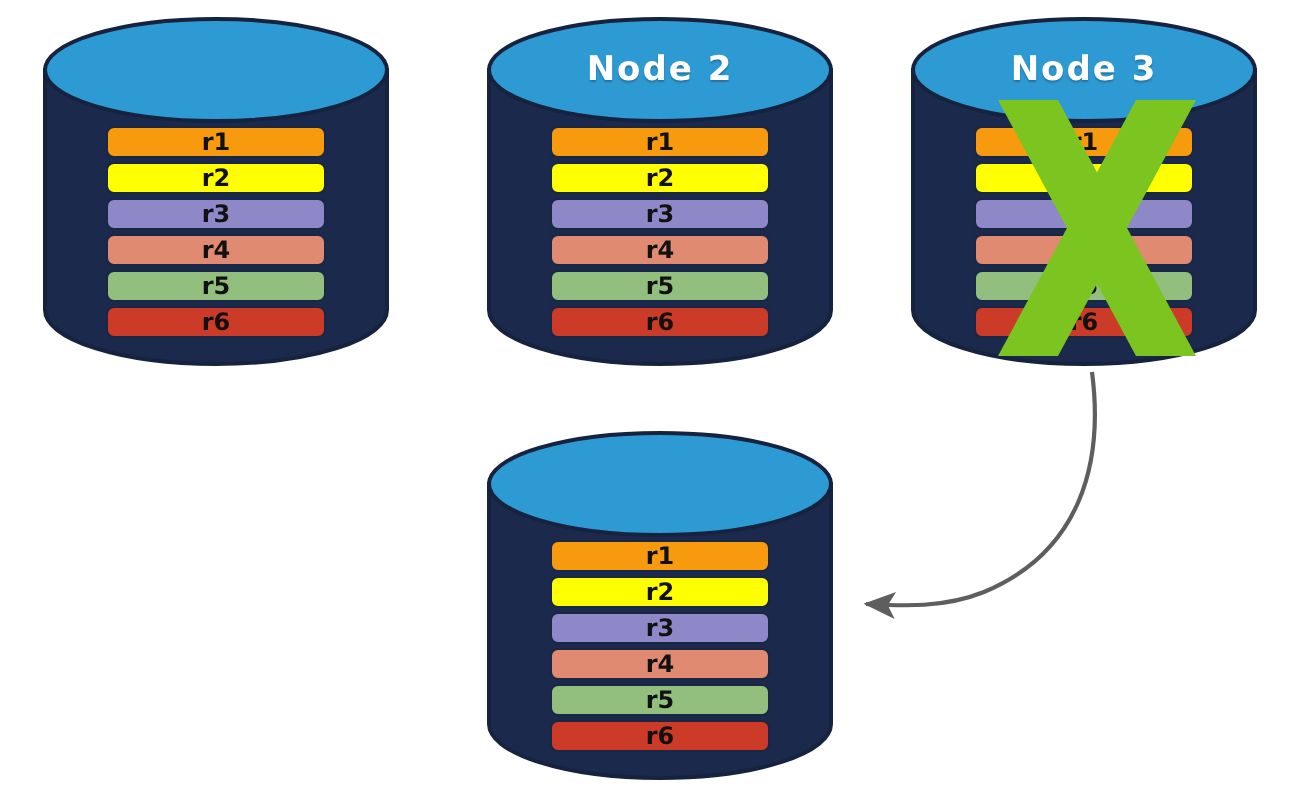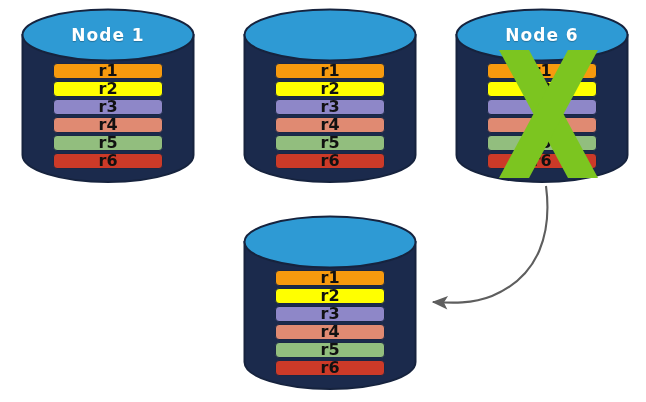--- a/index.html
+++ b/index.html
@@ -43,21 +43,21 @@
     width: 100%;
   }
   .row {
     position: relative;
     margin: 0 auto 2px auto;
     height: 16px;
     border-radius: 4px;
     border: 1px solid #1a2744;
     box-sizing: border-box;
     text-align: center;
-    font-size: 16px;
+    font-size: 12px;
     font-weight: bold;
     color: #111111;
     line-height: 14px;
     font-family: "DejaVu Sans", sans-serif;
   }
   .row:last-child { margin-bottom: 0; }
   .xmark {
     position: absolute;
     pointer-events: none;
   }
@@ -75,50 +75,50 @@
 <body>
 
 <div id="canvas">
 
   <div id="nodes-layer">
       <div class="node" style="left: 21px; top: 8px; width: 174px; height: 174px;">
         <svg width="174" height="174" viewBox="0 0 174 174">
           <path d="M1.5,27 L1.5,147 A85.5,27 0 0 0 172.5,147 L172.5,27 Z" fill="#1B2A4C" stroke="#16233E" stroke-width="2"></path>
           <ellipse cx="87" cy="27" rx="85.5" ry="25.5" fill="#2E9AD4" stroke="#16233E" stroke-width="2"></ellipse>
         </svg>
-        <div class="node-title" style="top: 17px;">Node  1</div>
         <div class="rows" style="top: 55px;">
           <div class="row" style="background: rgb(247, 154, 14); width: 110px;"><span>r1</span></div>
           <div class="row" style="background: rgb(255, 255, 0); width: 110px;"><span>r2</span></div>
           <div class="row" style="background: rgb(142, 135, 200); width: 110px;"><span>r3</span></div>
           <div class="row" style="background: rgb(224, 138, 114); width: 110px;"><span>r4</span></div>
           <div class="row" style="background: rgb(146, 190, 126); width: 110px;"><span>r5</span></div>
           <div class="row" style="background: rgb(204, 58, 40); width: 110px;"><span>r6</span></div>
         </div>
       </div>
       <div class="node" style="left: 243px; top: 8px; width: 174px; height: 174px;">
         <svg width="174" height="174" viewBox="0 0 174 174">
           <path d="M1.5,27 L1.5,147 A85.5,27 0 0 0 172.5,147 L172.5,27 Z" fill="#1B2A4C" stroke="#16233E" stroke-width="2"></path>
           <ellipse cx="87" cy="27" rx="85.5" ry="25.5" fill="#2E9AD4" stroke="#16233E" stroke-width="2"></ellipse>
         </svg>
+        <div class="node-title" style="top: 17px;">Node  2</div>
         <div class="rows" style="top: 55px;">
           <div class="row" style="background: rgb(247, 154, 14); width: 110px;"><span>r1</span></div>
           <div class="row" style="background: rgb(255, 255, 0); width: 110px;"><span>r2</span></div>
           <div class="row" style="background: rgb(142, 135, 200); width: 110px;"><span>r3</span></div>
           <div class="row" style="background: rgb(224, 138, 114); width: 110px;"><span>r4</span></div>
           <div class="row" style="background: rgb(146, 190, 126); width: 110px;"><span>r5</span></div>
           <div class="row" style="background: rgb(204, 58, 40); width: 110px;"><span>r6</span></div>
         </div>
       </div>
       <div class="node" style="left: 455px; top: 8px; width: 174px; height: 174px;">
         <svg width="174" height="174" viewBox="0 0 174 174">
           <path d="M1.5,27 L1.5,147 A85.5,27 0 0 0 172.5,147 L172.5,27 Z" fill="#1B2A4C" stroke="#16233E" stroke-width="2"></path>
           <ellipse cx="87" cy="27" rx="85.5" ry="25.5" fill="#2E9AD4" stroke="#16233E" stroke-width="2"></ellipse>
         </svg>
-        <div class="node-title" style="top: 17px;">Node  6</div>
+        <div class="node-title" style="top: 17px;">Node  3</div>
         <div class="rows" style="top: 55px;">
           <div class="row" style="background: rgb(247, 154, 14); width: 110px;"><span>r1</span></div>
           <div class="row" style="background: rgb(255, 255, 0); width: 110px;"><span>r2</span></div>
           <div class="row" style="background: rgb(142, 135, 200); width: 110px;"><span>r3</span></div>
           <div class="row" style="background: rgb(224, 138, 114); width: 110px;"><span>r4</span></div>
           <div class="row" style="background: rgb(146, 190, 126); width: 110px;"><span>r5</span></div>
           <div class="row" style="background: rgb(204, 58, 40); width: 110px;"><span>r6</span></div>
         </div>
         <svg class="xmark" width="174" height="174" viewBox="0 0 174 174" style="left: 0px; top: 0px;">
           <g fill="#7CC520">

